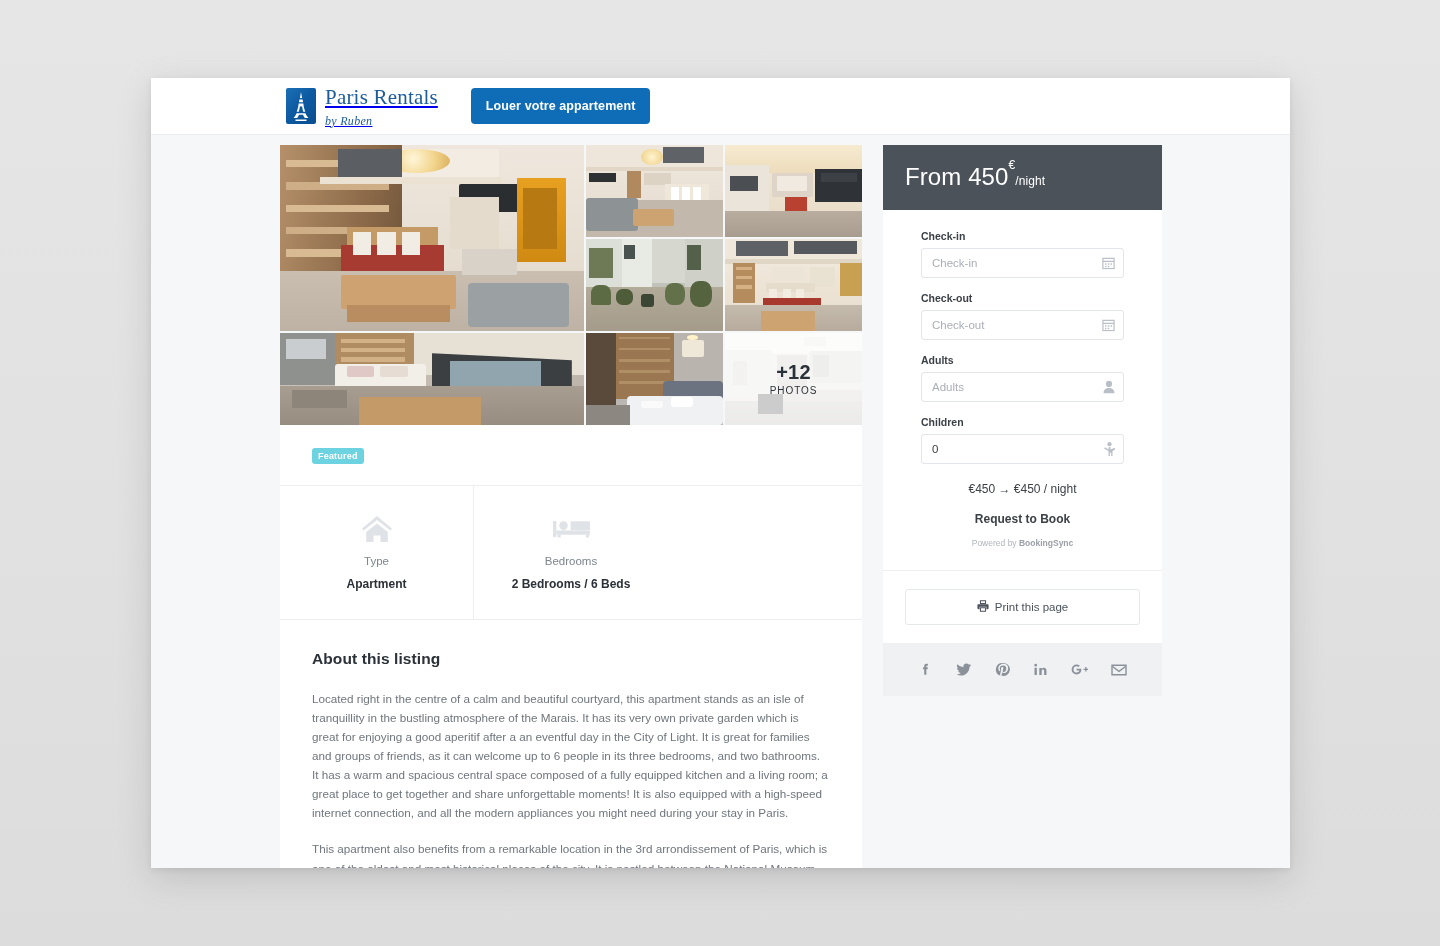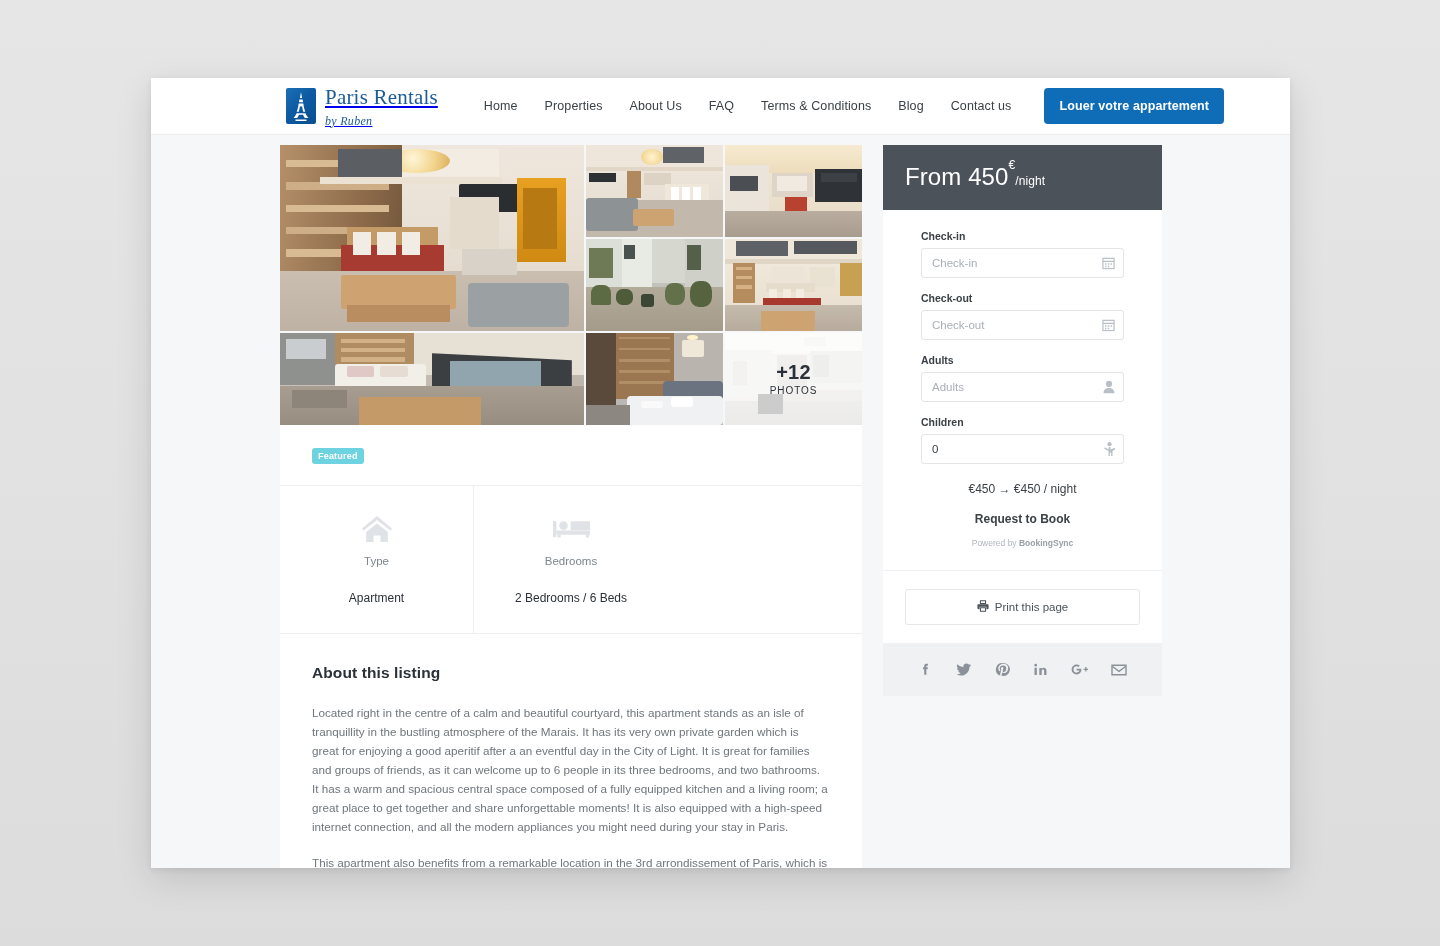--- a/index.html
+++ b/index.html
@@ -122,21 +122,21 @@
     border-top:1px solid #eceef0; border-bottom:1px solid #eceef0;
   }
   .feature {
     padding: 26px 6px 28px;
     text-align:center;
     border-right:1px solid #eceef0;
   }
   .feature:last-child { border-right:none; }
   .feature .ficon { color:#dfe2e6; height: 34px; display:flex; align-items:center; justify-content:center;}
   .feature .flabel { font-size: 11.5px; color:#7d858d; margin-top: 9px; }
-  .feature .fvalue { font-size: 12px; color:#2b3138; font-weight:400; margin-top: 24px; }
+  .feature .fvalue { font-size: 12px; color:#2b3138; font-weight:700; margin-top: 10px; }
   .about { padding: 30px 34px 0 32px; }
   .about h2 { font-size: 15.5px; font-weight:700; color:#2b3138; margin:0 0 21px 0; letter-spacing:.1px;}
   .about p {
     font-size: 11.7px; color:#6f767d; line-height: 1.63; margin: 0 0 17px 0;
   }
 
   
   .booking { background:#fff; width:279px; }
   .booking-head {
     background:#4b525a; color:#fff;
@@ -205,29 +205,20 @@
               c-.5 1.1-1.1 2.2-1.8 3.2H7.6c1.2-1.4 2.2-3 3-4.7z"></path>
             <path fill="#ffffff" d="M9.5 31.5h11v1.4h-11z"></path>
           </svg>
         </span>
         <span class="logo-text">
           <span class="logo-title">Paris Rentals</span>
           <span class="logo-sub">by Ruben</span>
         </span>
       </a>
 
-      <div class="nav">
-        <a href="#">Home</a>
-        <a href="#">Properties</a>
-        <a href="#">About Us</a>
-        <a href="#">FAQ</a>
-        <a href="#">Terms &amp; Conditions</a>
-        <a href="#">Blog</a>
-        <a href="#">Contact us</a>
-      </div>
 
       <button class="cta-btn">Louer votre appartement</button>
     </div>
 
     <div class="page">
 
       <div class="content-col">
 
         <div class="gallery">
 

